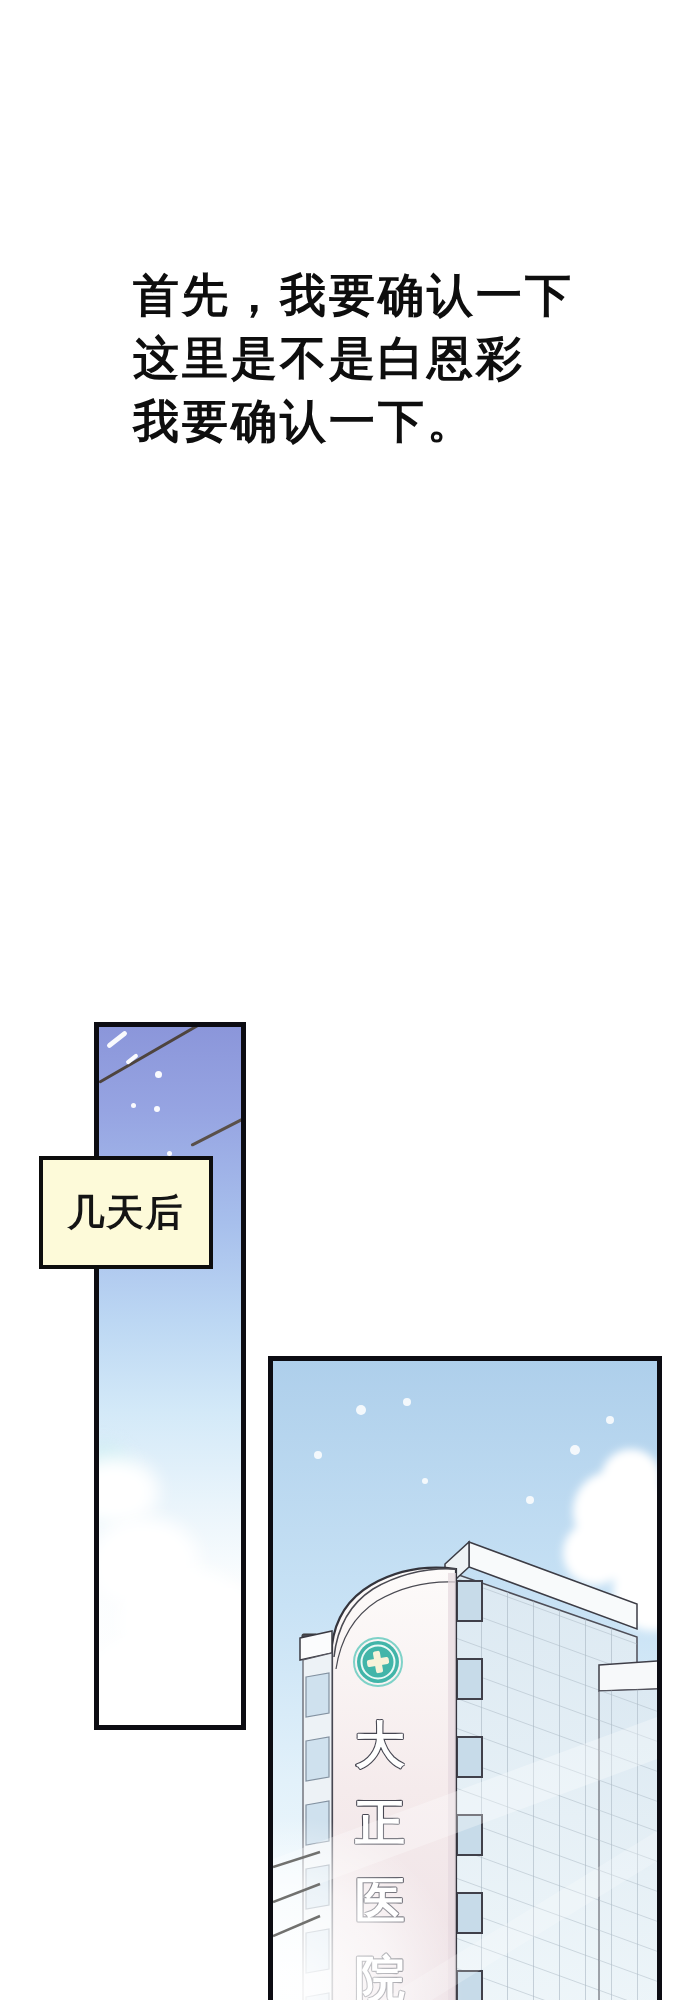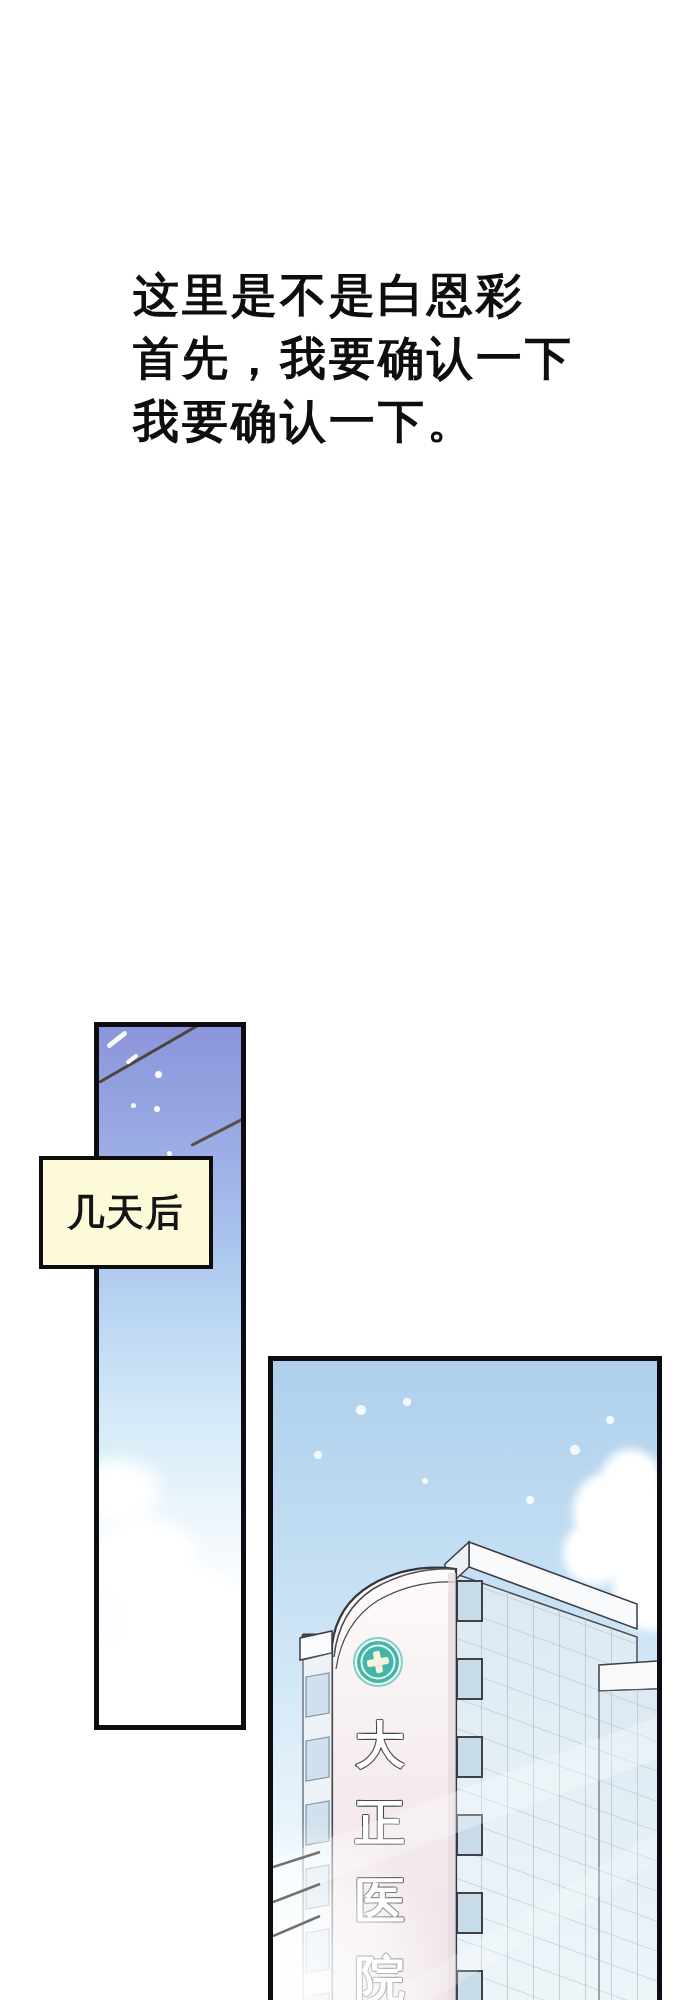--- a/index.html
+++ b/index.html
@@ -57,22 +57,22 @@
     position:absolute;left:268px;top:1356px;width:394px;height:706px;
     border:5px solid #0c0c12;box-sizing:border-box;overflow:hidden;
     background:#bcd9f1;
   }
   .hospital-panel svg{display:block;}
 </style>
 </head>
 <body>
 
 <div class="narration">
+  <div>首先，我要确认一下</div>
   <div>这里是不是白恩彩</div>
-  <div>首先，我要确认一下</div>
   <div>我要确认一下。</div>
 </div>
 
 <div class="sky-panel">
   <div class="puff"></div>
   <div class="cloud cl1"></div>
   <div class="cloud cl2"></div>
   <div class="cloud cl3"></div>
   <div class="cloud cl4"></div>
   <div class="cloud cl5"></div>

